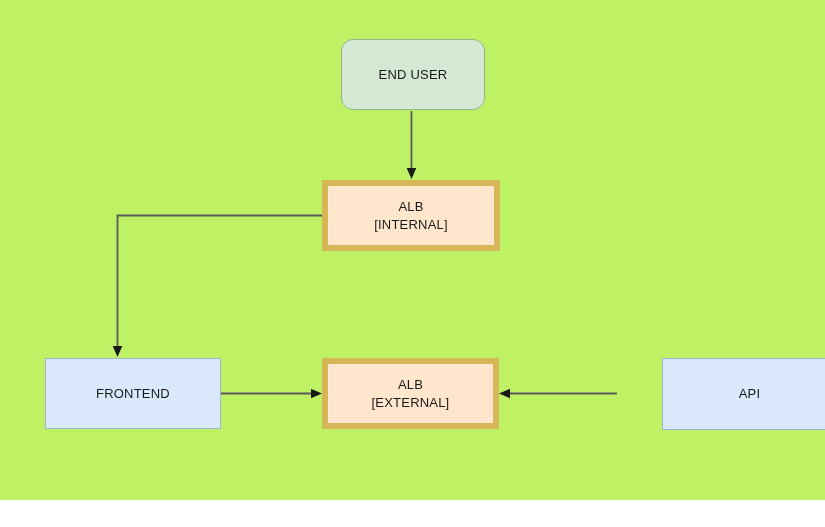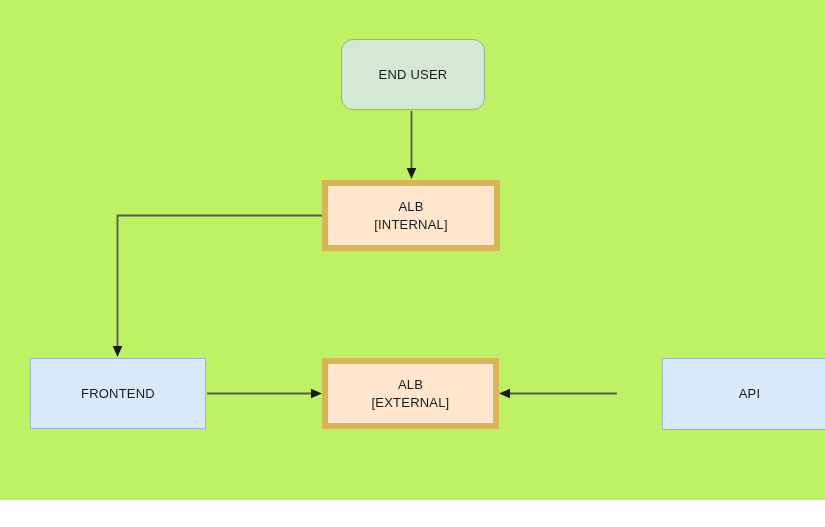--- a/index.html
+++ b/index.html
@@ -96,21 +96,21 @@
     <span class="label">END USER</span>
   </div>
 
   <div class="node node-alb-external" style="background-color: rgb(255, 230, 204); border-color: rgb(214, 182, 86); color: rgb(26, 26, 26);">
     <span class="label">
       <span>ALB</span><br>
       <span>[INTERNAL]</span>
     </span>
   </div>
 
-  <div class="node node-frontend" style="background-color: rgb(218, 232, 252); border-color: rgb(156, 179, 210); color: rgb(26, 26, 26);">
+  <div class="node node-frontend" style="background-color: rgb(218, 232, 252); border-color: rgb(156, 179, 210); color: rgb(26, 26, 26); margin-left: 15px;">
     <span class="label">FRONTEND</span>
   </div>
 
   <div class="node node-alb-internal" style="background-color: rgb(255, 230, 204); border-color: rgb(214, 182, 86); color: rgb(26, 26, 26);">
     <span class="label">
       <span>ALB</span><br>
       <span>[EXTERNAL]</span>
     </span>
   </div>
 

